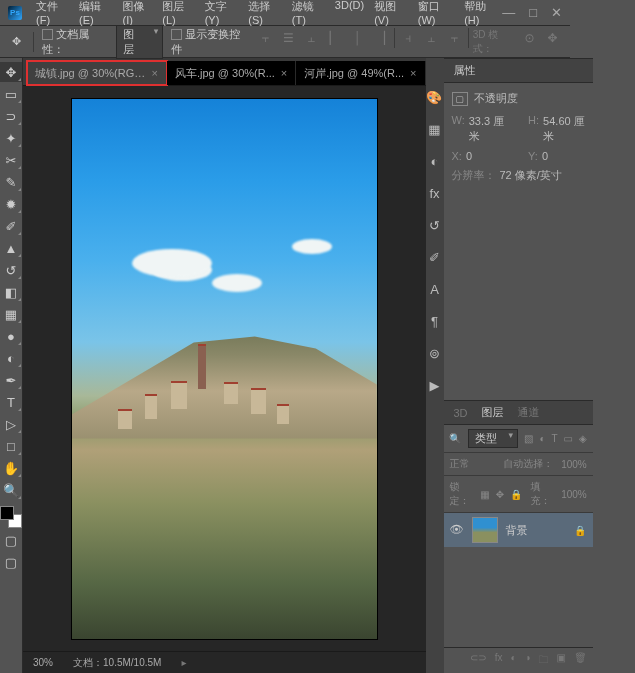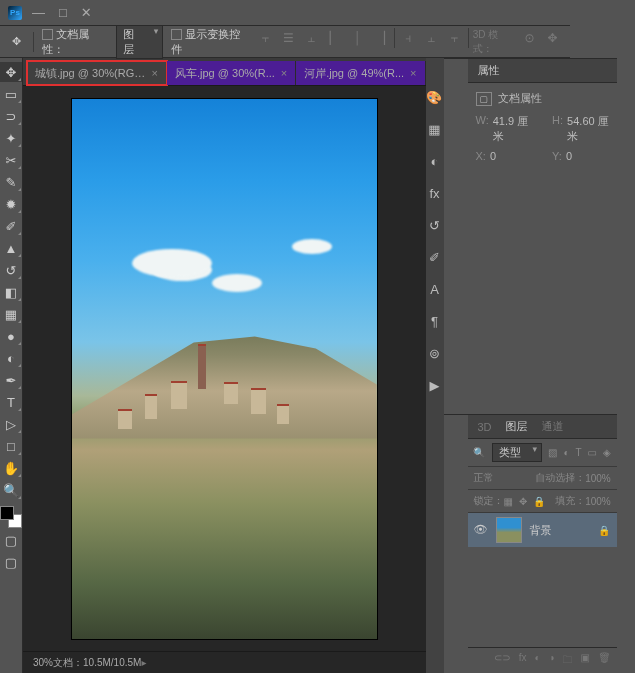--- a/index.html
+++ b/index.html
@@ -21,62 +21,75 @@
 .main { flex:1; display:flex; }
 .ltoolbar { width:30px; background:#535353; border-right:1px solid #2a2a2a; display:flex; flex-direction:column; align-items:center; padding-top:4px; gap:2px;}
 .ltool { width:22px; height:20px; display:flex; align-items:center; justify-content:center; color:#ccc; font-size:13px; position:relative;}
 .ltool.active { background:#3a3a3a; }
 .ltool .corner { position:absolute; right:1px; bottom:1px; width:0; height:0; border-left:3px solid transparent; border-bottom:3px solid #888;}
 .swatch { width:22px; height:22px; position:relative; margin-top:4px;}
 .swatch .fg { width:14px; height:14px; background:#000; border:1px solid #888; position:absolute; top:0; left:0;}
 .swatch .bg { width:14px; height:14px; background:#fff; border:1px solid #888; position:absolute; bottom:0; right:0;}
 .canvas-zone { flex:1; display:flex; flex-direction:column; background:#262626;}
 .doc-tabs { height:28px; background:#3a3a3a; display:flex; align-items:flex-end; border-bottom:1px solid #1a1a1a; padding-left:4px;}
-.doc-tab { height:24px; padding:0 8px; display:flex; align-items:center; gap:6px; background:#4c1d95; border-right:1px solid #2a2a2a; font-size:11px; color:#aaa; max-width:140px;}
+.doc-tab { height:24px; padding:0 8px; display:flex; align-items:center; gap:6px; background:#000000; border-right:1px solid #2a2a2a; font-size:11px; color:#aaa; max-width:140px;}
 .doc-tab .close { font-size:11px; color:#888;}
 .doc-tab.highlighted { outline:2px solid #e03030; outline-offset:-1px; background:#404040;}
 .canvas-area { flex:1; position:relative; background:#262626; display:flex; align-items:center; justify-content:center; overflow:hidden;}
 .canvas-img { width:305px; height:540px; background:linear-gradient(to bottom,#1582d8 0%,#2a9ce8 15%,#4ab0ed 30%,#7ac4e8 45%,#a8b898 55%,#8a9868 60%,#b0a078 65%,#8a9060 75%,#556644 90%,#3a4530 100%); position:relative; box-shadow:0 0 0 1px #000;}
 .cloud { position:absolute; background:#f0f5f5; border-radius:50%; filter:blur(1px);}
 .c1 { width:60px; height:22px; top:160px; left:80px;}
 .c2 { width:80px; height:28px; top:150px; left:60px;}
 .c3 { width:50px; height:18px; top:175px; left:140px;}
 .c4 { width:40px; height:15px; top:140px; left:220px;}
 .hill { position:absolute; bottom:200px; left:0; right:0; height:120px; background:linear-gradient(to bottom,#6a7050 0%,#8a8868 30%,#b8a888 60%,#9a9070 100%); clip-path:polygon(0 80%,20% 50%,40% 20%,60% 15%,80% 25%,100% 55%,100% 100%,0 100%);}
 .buildings { position:absolute; bottom:210px; left:20px; right:20px; height:90px;}
 .bldg { position:absolute; background:#c8b898; border-top:2px solid #a04030;}
-.statusbar { height:22px; background:#262626; border-top:1px solid #1a1a1a; display:flex; align-items:center; padding:0 10px; font-size:10px; color:#aaa;}
+.statusbar { height:22px; background:#262626; border-top:1px solid #1a1a1a; display:flex; align-items:center; padding:0 10px; gap:20px; font-size:10px; color:#aaa;}
 .rtoolbar { width:30px; background:#424242; display:flex; flex-direction:column; align-items:center; padding-top:30px; gap:14px;}
 .rtool { width:18px; height:18px; display:flex; align-items:center; justify-content:center; color:#bbb; font-size:13px;}
 .panels { width:190px; background:#535353; display:flex; flex-direction:column;}
-.panel { border-top:1px solid #2a2a2a;padding-left:24px;}
+.panel { border-top:1px solid #2a2a2a;}
 .panel-tabs { height:24px; display:flex; align-items:center; padding:0 8px; gap:10px; background:#424242; border-bottom:1px solid #2a2a2a;}
 .panel-tab { font-size:11px; color:#ccc; padding:0 2px;}
 .panel-tab.dim { color:#777;}
 .panel-body { padding:8px; font-size:11px; color:#bbb;}
 .prop-row { display:flex; gap:20px; margin:6px 0;}
 .prop-cell { flex:1; display:flex; gap:4px;}
 .prop-cell .lbl { color:#888;}
 .layers-body { padding:0;}
 .layer-toolbar { display:flex; align-items:center; padding:4px 6px; gap:6px; border-bottom:1px solid #3a3a3a;}
-.layer-row2 { display:flex; align-items:center; padding:4px 6px; border-bottom:1px solid #3a3a3a; color:#888; font-size:10px;}
+.layer-row2 { display:flex; align-items:center; padding:4px 6px; gap:8px; border-bottom:1px solid #3a3a3a; color:#888; font-size:10px;}
 .layer-item { display:flex; align-items:center; padding:4px 6px; gap:8px; background:#5a6a7a;}
 .layer-thumb { width:26px; height:26px; background:linear-gradient(to bottom,#3090d0 40%,#8a9060 60%); border:1px solid #888;}
 .eye { width:14px; height:14px; color:#ccc; font-size:11px;}
 .lock { margin-left:auto; color:#888; font-size:10px;}
 .panel-footer { display:flex; justify-content:flex-end; gap:8px; padding:4px 6px; border-top:1px solid #2a2a2a; color:#777; font-size:10px;}
 .small-icons { display:flex; gap:6px; font-size:10px; color:#888;}
 </style>
 </head>
 <body>
 
 <div class="window">
 
   <div class="titlebar">
     <div class="logo">Ps</div>
+    <div class="menubar" id="menubar">
+        <span class="menu-item">文件(F)</span>
+        <span class="menu-item">编辑(E)</span>
+        <span class="menu-item">图像(I)</span>
+        <span class="menu-item">图层(L)</span>
+        <span class="menu-item">文字(Y)</span>
+        <span class="menu-item">选择(S)</span>
+        <span class="menu-item">滤镜(T)</span>
+        <span class="menu-item">3D(D)</span>
+        <span class="menu-item">视图(V)</span>
+        <span class="menu-item">窗口(W)</span>
+        <span class="menu-item">帮助(H)</span>
+      </div>
     <div class="wincontrols">
       <span>—</span>
       <span>□</span>
       <span>✕</span>
     </div>
   </div>
 
   <div class="optionsbar">
     <div class="tool-ind">✥</div>
     <div class="sep"></div>
@@ -187,40 +200,46 @@
 
     <div class="panels">
 
       <div class="panel">
         <div class="panel-tabs">
           <span class="panel-tab">属性</span>
         </div>
         <div class="panel-body">
           <div style="display:flex;align-items:center;gap:6px;margin-bottom:8px;">
             <span style="border:1px solid #888;padding:1px 3px;font-size:9px">▢</span>
-            <span>文档属性</span>
+            <span>不透明度</span>
           </div>
           <div class="prop-row">
             <div class="prop-cell">
                 <span class="lbl">W:</span>
-                <span>41.9 厘米</span>
+                <span>33.3 厘米</span>
               </div>
             <div class="prop-cell">
                 <span class="lbl">H:</span>
                 <span>54.60 厘米</span>
               </div>
           </div>
           <div class="prop-row">
             <div class="prop-cell">
                 <span class="lbl">X:</span>
                 <span>0</span>
               </div>
             <div class="prop-cell">
                 <span class="lbl">Y:</span>
                 <span>0</span>
+              </div>
+          </div>
+          <div class="prop-row">
+            <div class="prop-cell" style="flex:0 0 auto">
+                <span class="lbl">分辨率：</span>
+                <span>72 像素/英寸</span>
               </div>
           </div>
         </div>
       </div>
 
       <div style="flex:1"></div>
 
       <div class="panel">
         <div class="panel-tabs">
           <span class="panel-tab dim">3D</span>

